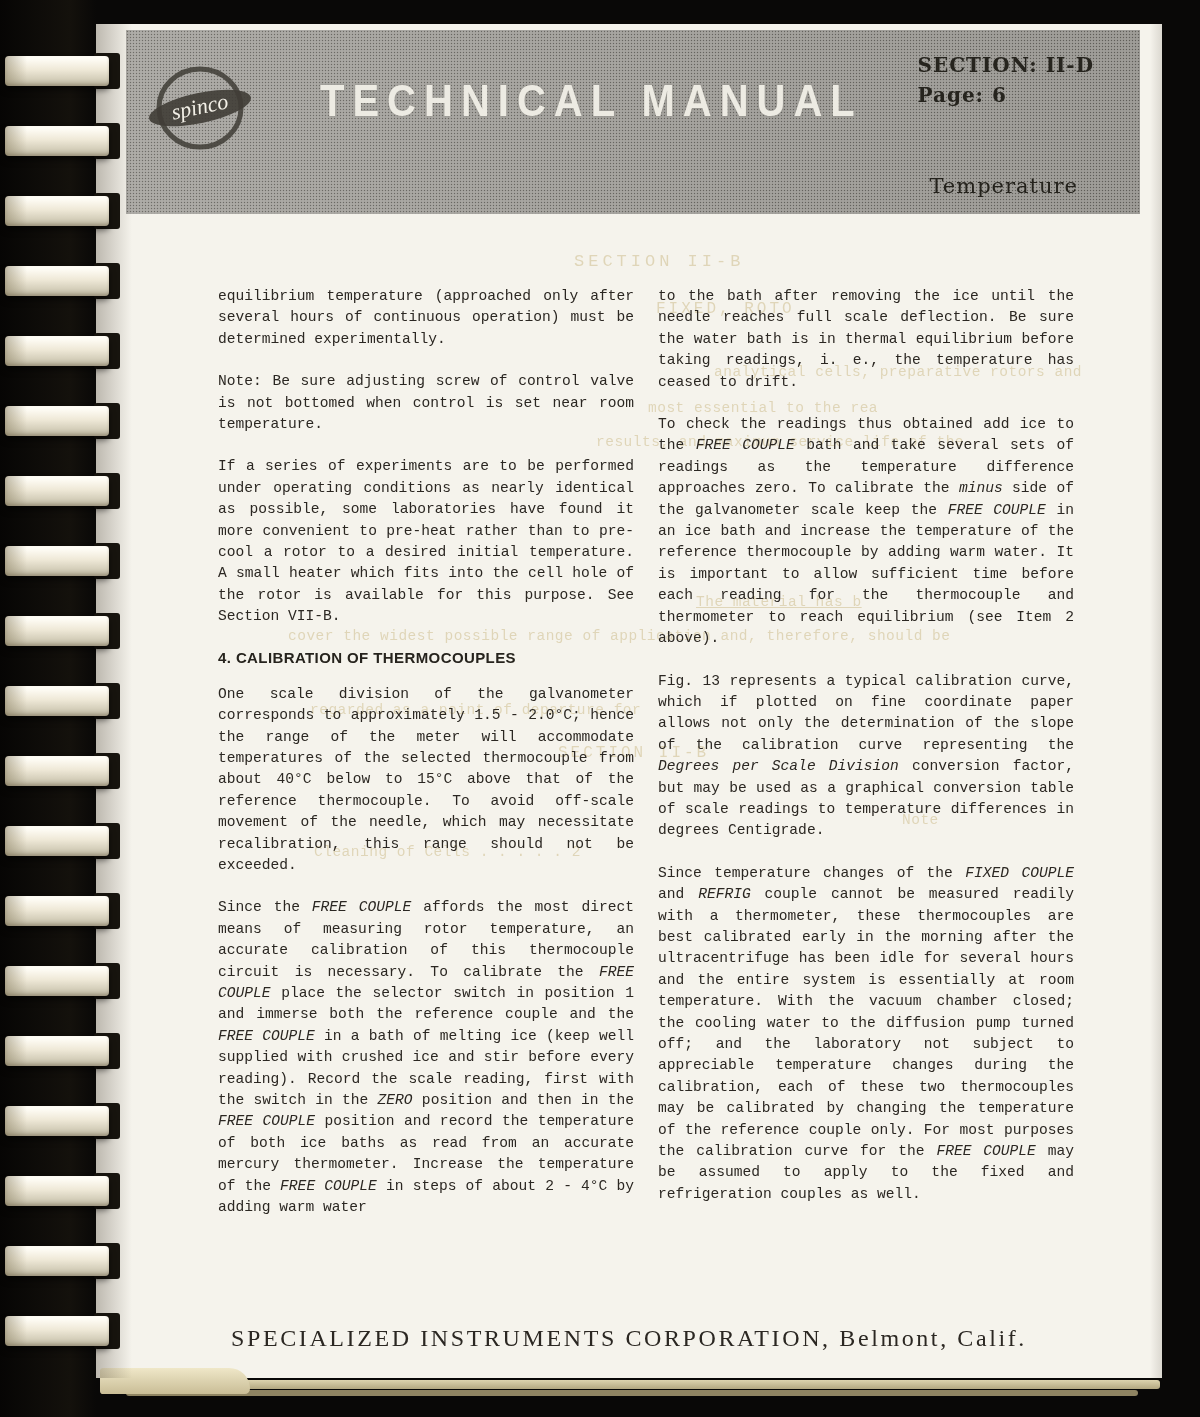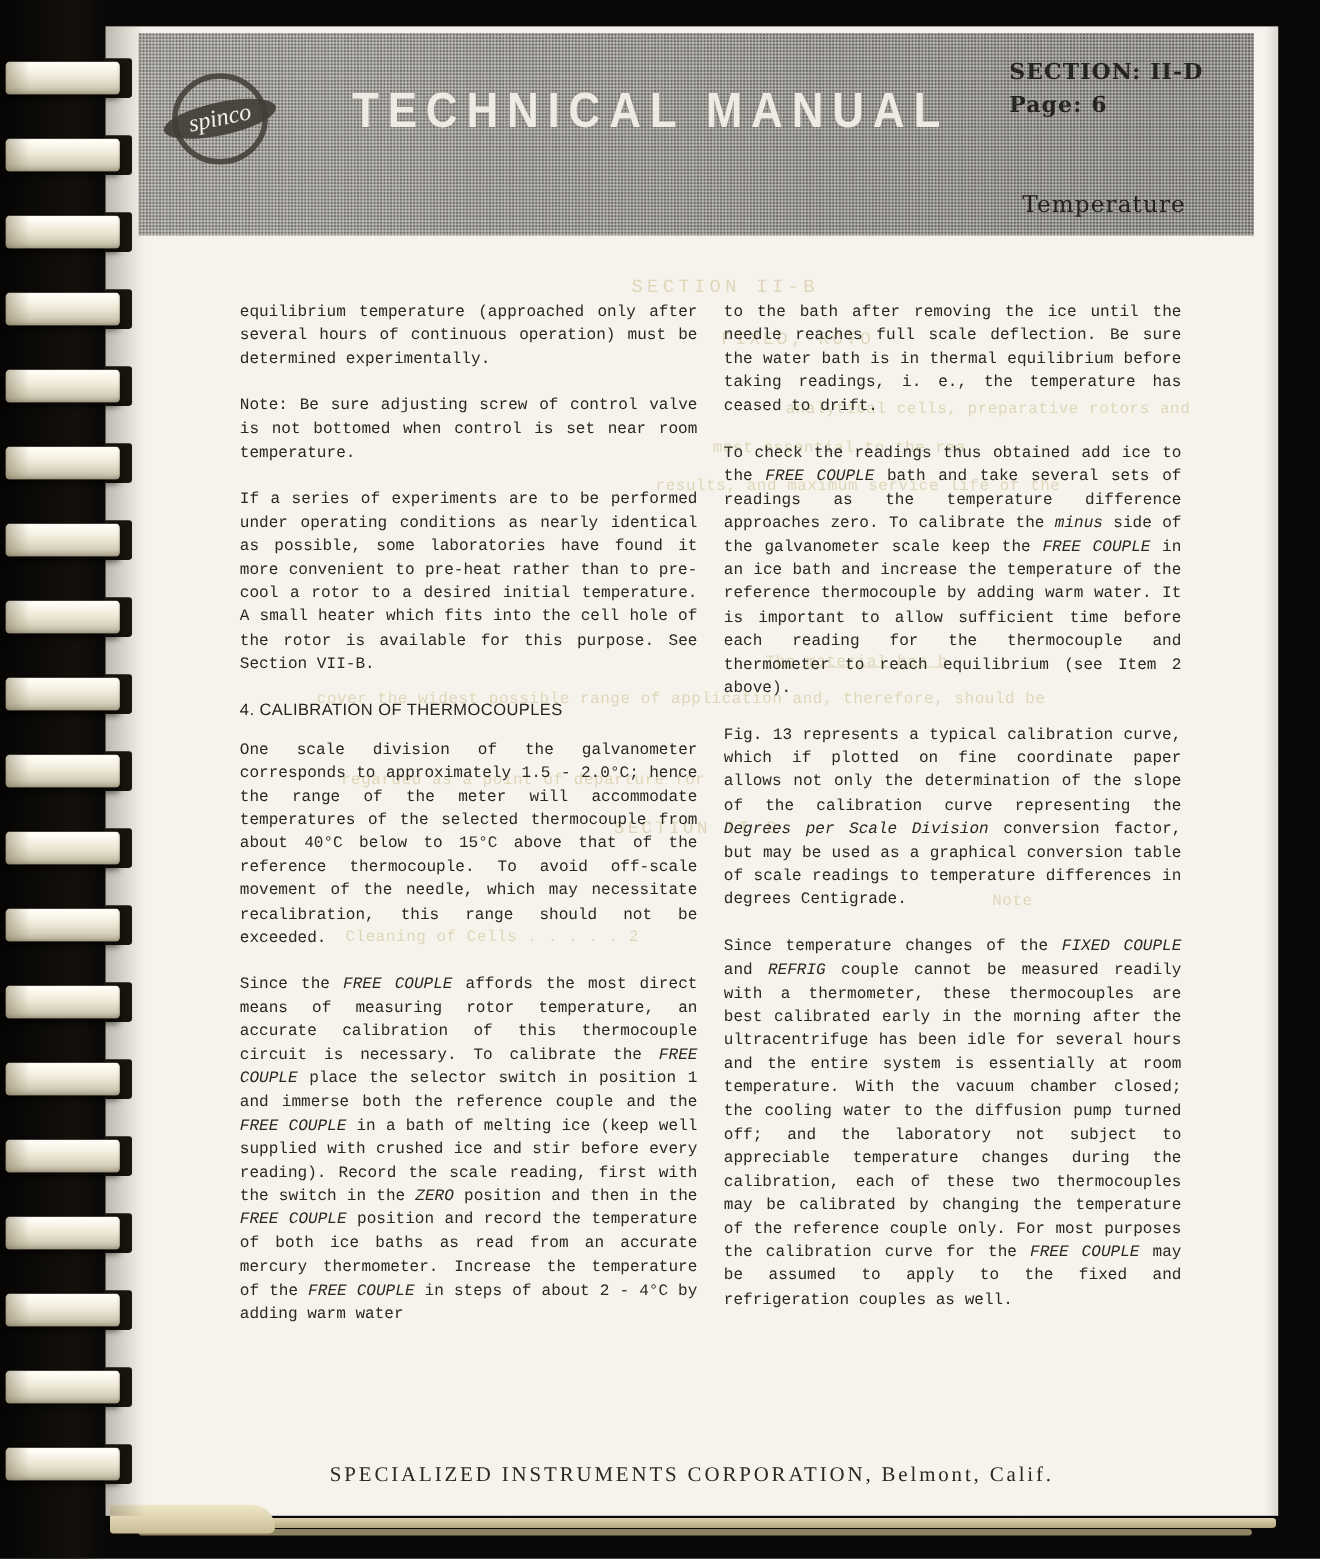--- a/index.html
+++ b/index.html
@@ -49,35 +49,35 @@
     position:absolute;left:48px;bottom:16px;
     font-family:"DejaVu Serif",serif;font-weight:bold;
     font-size:20px;letter-spacing:4.5px;color:#24221c;white-space:nowrap;
   }
   .topic{
     position:absolute;right:62px;bottom:16px;
     font-family:"DejaVu Serif",serif;font-size:21px;letter-spacing:1px;color:#24221c;
   }
 
   
-  .columns{position:absolute;left:122px;top:250px;width:878px;display:flex;gap:24px;z-index:2;}
+  .columns{position:absolute;left:122px;top:262px;width:878px;display:flex;gap:24px;z-index:2;}
   .col{width:416px;}
   .para{
     font-size:14.6px;line-height:21.4px;text-align:justify;
     color:#2b2722;margin:0 0 21px;
   }
   .para i{font-style:italic;}
   .heading{
-    font-family:"Liberation Sans",sans-serif;font-weight:normal;
+    font-family:"Liberation Sans",sans-serif;font-weight:bold;
     font-size:15px;letter-spacing:.4px;color:#26231d;margin:4px 0 18px;
   }
 
   .footer{
     position:absolute;left:0;bottom:26px;width:100%;text-align:center;
-    font-family:"Liberation Serif",serif;font-size:19px;
+    font-family:"Liberation Serif",serif;font-size:24px;
     letter-spacing:2.6px;color:#2b2722;z-index:2;
   }
 
   
   .ghost{position:absolute;inset:0;z-index:1;color:#c3ae72;opacity:.42;filter:blur(.4px);font-size:14.5px;}
   .ghost-line{position:absolute;white-space:nowrap;letter-spacing:.5px;}
   .ghost-line:nth-child(1){left:478px;top:228px;font-size:17px;letter-spacing:4px;}
   .ghost-line:nth-child(2){left:560px;top:276px;font-size:16px;letter-spacing:3px;}
   .ghost-line:nth-child(3){left:590px;top:340px;margin-left:28px;}
   .ghost-line:nth-child(4){left:552px;top:376px;}

